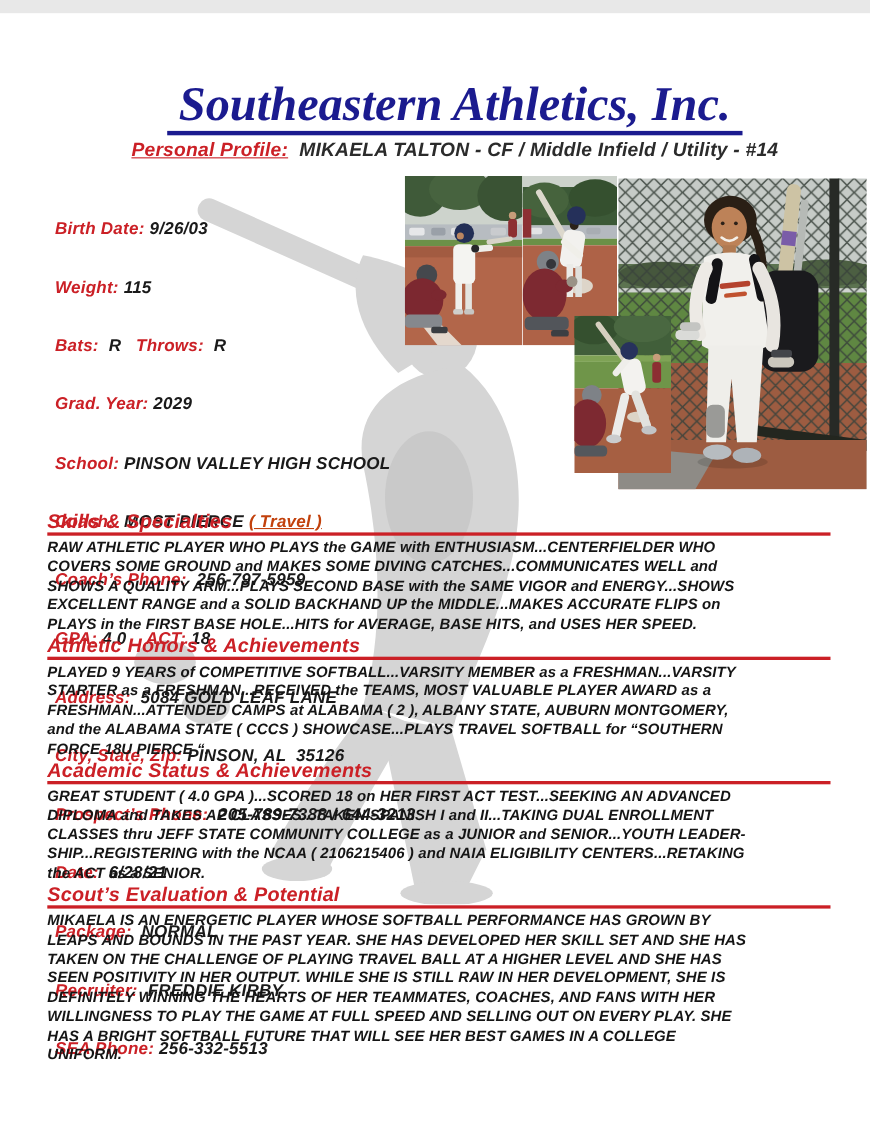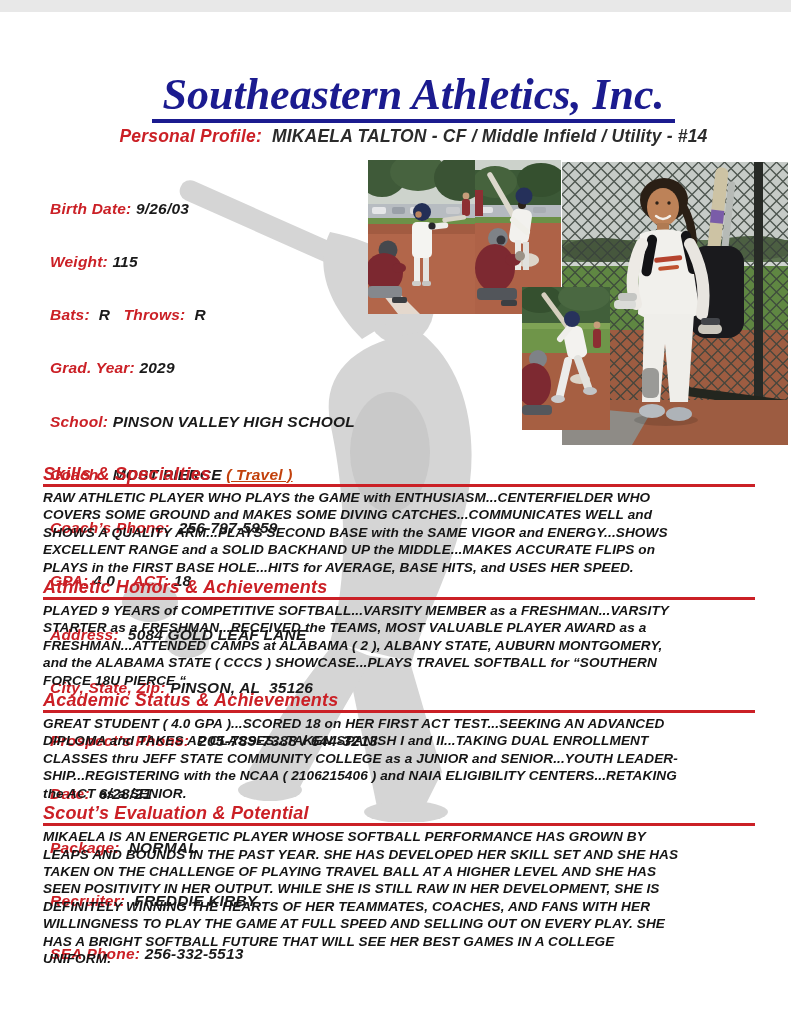--- a/index.html
+++ b/index.html
@@ -10,21 +10,21 @@
   
   .watermark{position:absolute;left:90px;top:160px;width:500px;height:650px;z-index:1;}
   
   .header{position:absolute;top:60px;left:0;width:100%;text-align:center;z-index:3;}
   .org-title{
     display:inline-block;font-family:"Liberation Serif","DejaVu Serif",serif;
     font-style:italic;font-weight:bold;font-size:44px;line-height:46px;
     color:#1b1b8f;border-bottom:4px solid #1b1b8f;padding:0 10px 1px 10px;
   }
   .profile-line{margin-top:3px;font-size:17.5px;font-weight:bold;font-style:italic;letter-spacing:.2px;}
-  .profile-label{color:#cb2026;}
+  .profile-label{color:#cb2026;text-decoration:underline;}
   .profile-value{color:#2b2b2b;margin-left:10px;}
   
   .details{
     position:absolute;left:50px;top:152px;z-index:3;
     font-size:15.5px;font-weight:bold;font-style:italic;letter-spacing:.2px;
     line-height:17.75px;white-space:pre;
   }
   .lbl{color:#cb2026;}
   .val{color:#1a1a1a;}
   .val-red{color:#c2410c;text-decoration:underline;}

